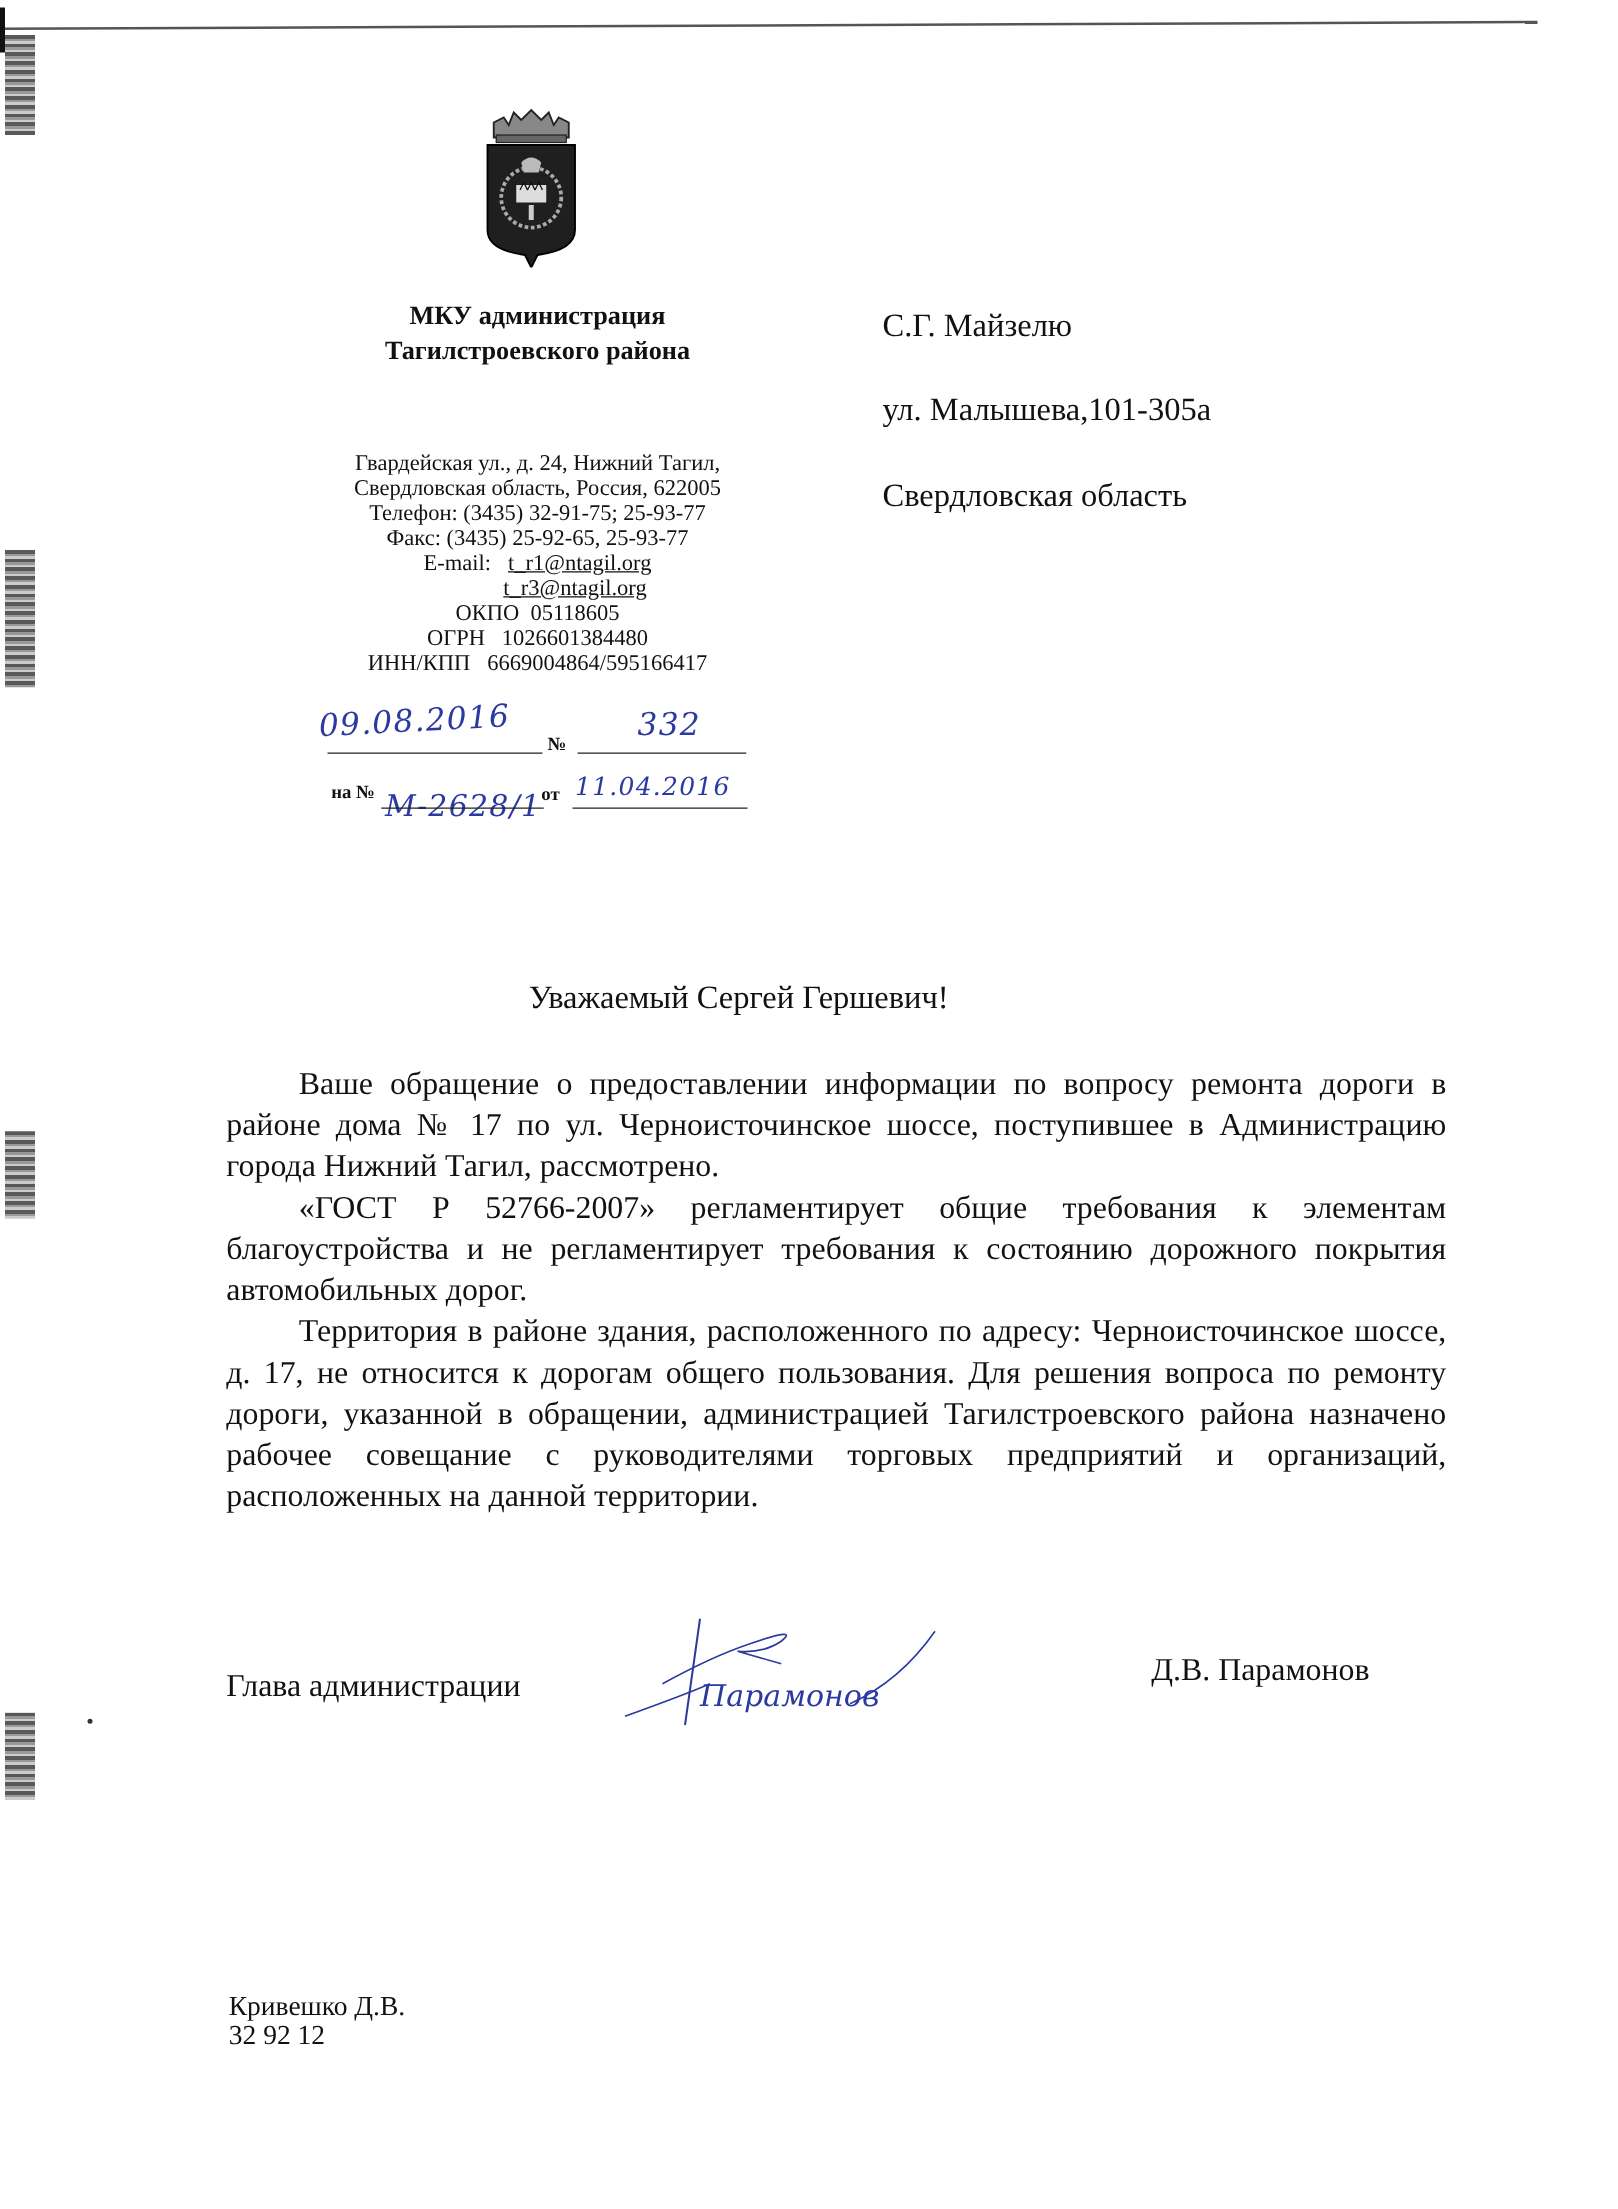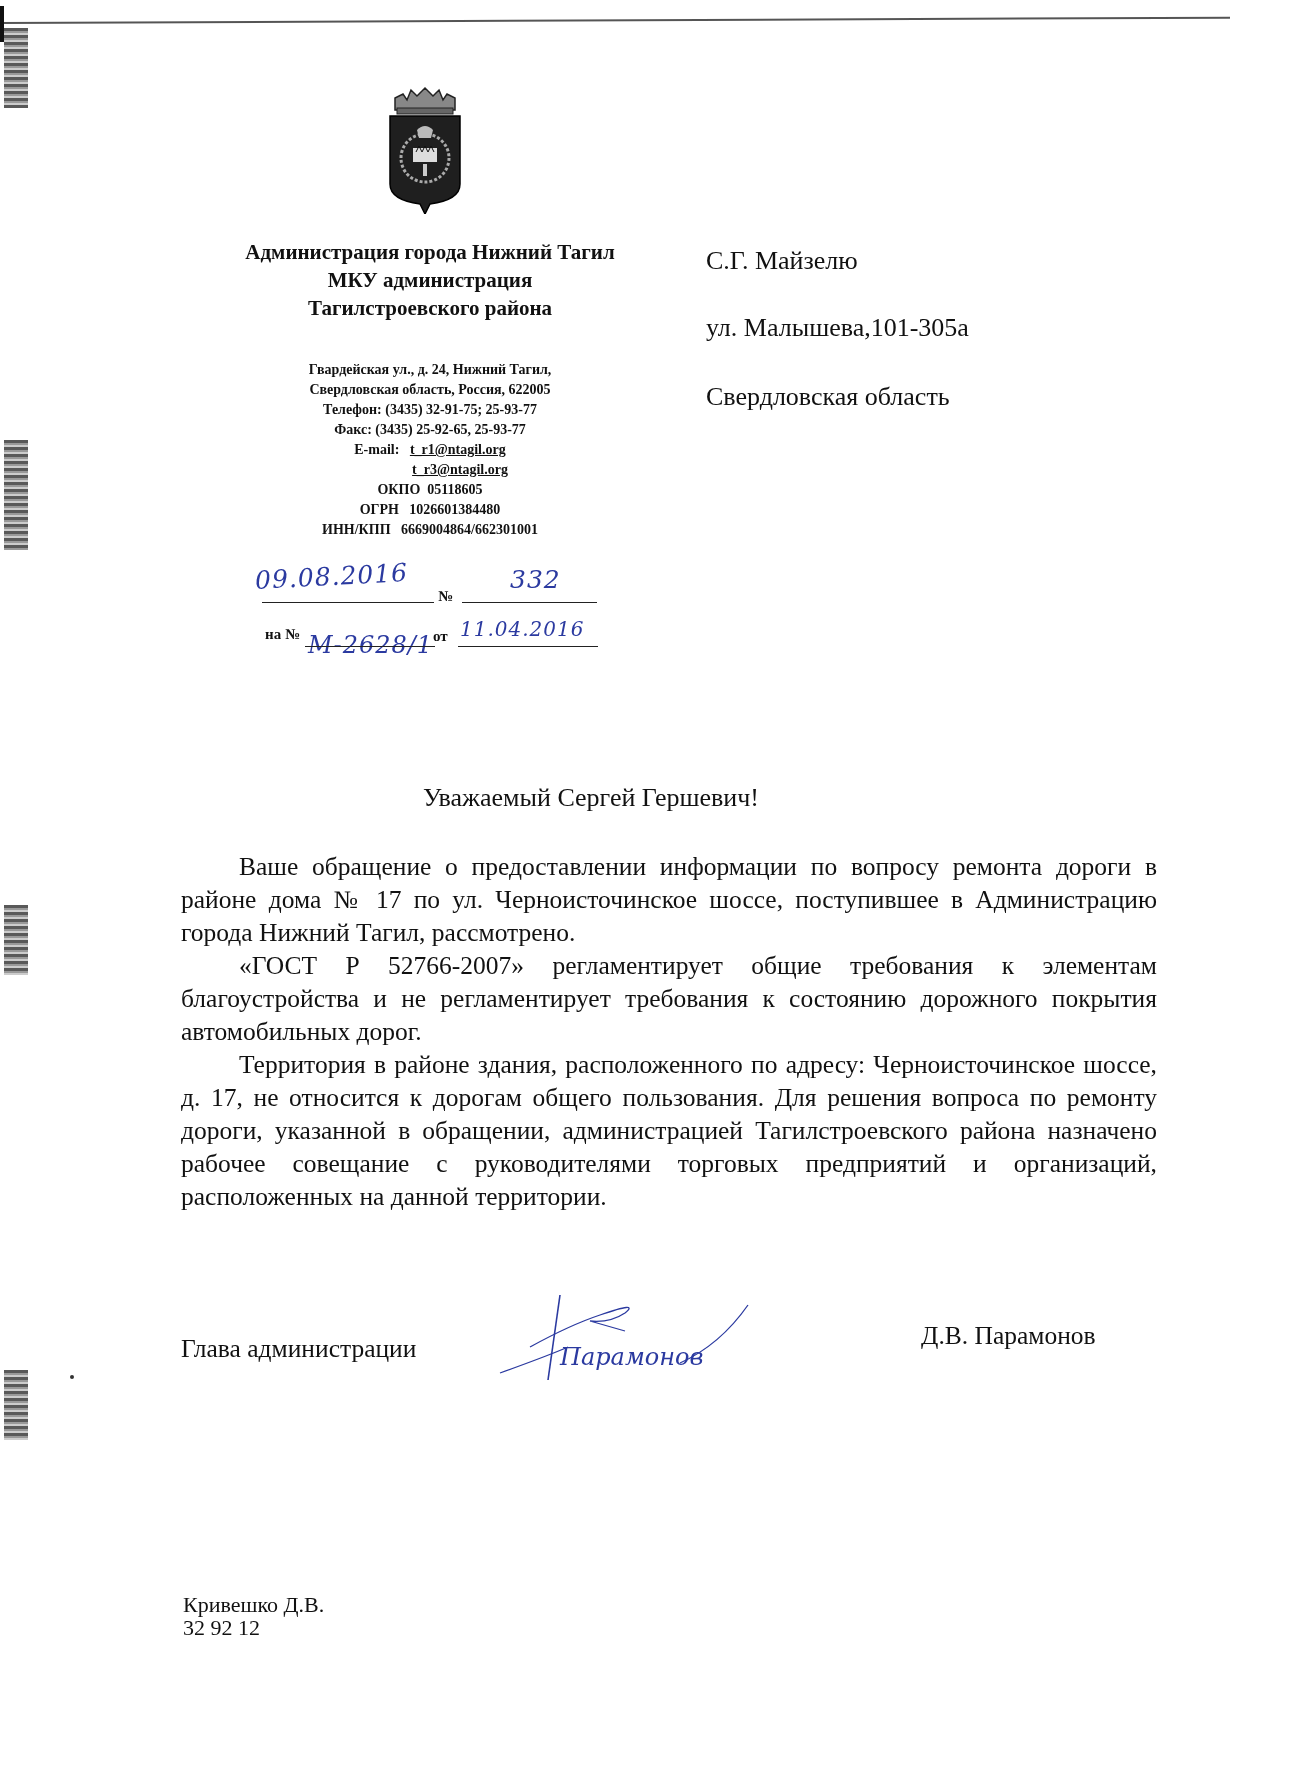--- a/index.html
+++ b/index.html
@@ -14,21 +14,21 @@
   .edge-left { left: 0; top: 6px; width: 4px; height: 36px; background: #111; }
   .scan-bar { left: 4px; width: 24px; background: repeating-linear-gradient(180deg, #222 0 3px, #777 3px 5px, #bbb 5px 7px); opacity: .75; filter: blur(0.6px); }
   .dot { width: 4px; height: 4px; border-radius: 50%; background: #333; }
 
   
   .emblem { left: 385px; top: 80px; width: 80px; height: 134px; }
 
   
   .lh { left: 190px; width: 480px; text-align: center; font-weight: bold; }
   .lh-title { top: 238px; font-size: 21px; line-height: 28px; }
-  .lh-small { left: 240px; width: 380px; text-align: center; font-weight: bold; font-size: 14px; line-height: 20px; top: 360px; }
+  .lh-small { left: 240px; width: 380px; text-align: center; font-weight: normal; font-size: 18px; line-height: 20px; top: 360px; }
   .lh-small .email { text-decoration: underline; }
   .lh-small .row { white-space: pre; }
 
   
   .reg { font-weight: bold; font-size: 15px; }
   .hand { font-family: "DejaVu Serif", serif; font-style: italic; color: #2b3aa0; font-size: 25px; letter-spacing: 1px; }
   .uline { height: 1px; background: #222; }
 
   
   .addr { left: 706px; font-size: 26px; line-height: 30px; }
@@ -62,40 +62,39 @@
   <rect x="12" y="28" width="56" height="6" fill="#666" stroke="#222"></rect>
   <path d="M5 36 L75 36 L75 104 Q75 120 45 124 L40 134 L35 124 Q5 120 5 104 Z" fill="#1f1f1f" stroke="#000" stroke-width="1.5"></path>
   <circle cx="40" cy="78" r="24" fill="none" stroke="#aaa" stroke-width="3" stroke-dasharray="3 2"></circle>
   <path d="M32 50 Q40 42 48 50 L46 58 L34 58 Z" fill="#bbb"></path>
   <rect x="28" y="68" width="24" height="14" fill="#ddd"></rect>
   <path d="M31 72 L34 66 L37 72 M37 72 L40 66 L43 72 M43 72 L46 66 L49 72" stroke="#111" fill="none"></path>
   <rect x="38" y="84" width="4" height="12" fill="#ccc"></rect>
 </svg>
 
 <div class="abs lh lh-title">
-  <div>Администрация города Нижний Тагил</div>
   <div>МКУ администрация</div>
   <div>Тагилстроевского района</div>
 </div>
 
 <div class="abs lh-small">
   <div>Гвардейская ул., д. 24, Нижний Тагил,</div>
   <div>Свердловская область, Россия, 622005</div>
   <div>Телефон: (3435) 32-91-75; 25-93-77</div>
   <div>Факс: (3435) 25-92-65, 25-93-77</div>
   <div>
     <span>E-mail:</span>
     &nbsp;&nbsp;<span class="email">t_r1@ntagil.org</span>
   </div>
   <div style="padding-left:60px">
     <span class="email">t_r3@ntagil.org</span>
   </div>
   <div class="row">ОКПО  05118605</div>
   <div class="row">ОГРН   1026601384480</div>
-  <div class="row">ИНН/КПП   6669004864/662301001</div>
+  <div class="row">ИНН/КПП   6669004864/595166417</div>
 </div>
 
 <div class="abs hand" style="left:255px;top:562px;transform:rotate(-3deg)">09.08.2016</div>
 <div class="abs uline" style="left:262px;top:602px;width:172px"></div>
 <div class="abs reg" style="left:438px;top:588px">№</div>
 <div class="abs hand" style="left:510px;top:565px">332</div>
 <div class="abs uline" style="left:462px;top:602px;width:135px"></div>
 
 <div class="abs reg" style="left:265px;top:626px">на №</div>
 <div class="abs hand" style="left:308px;top:631px;font-size:24px">М-2628/1</div>

